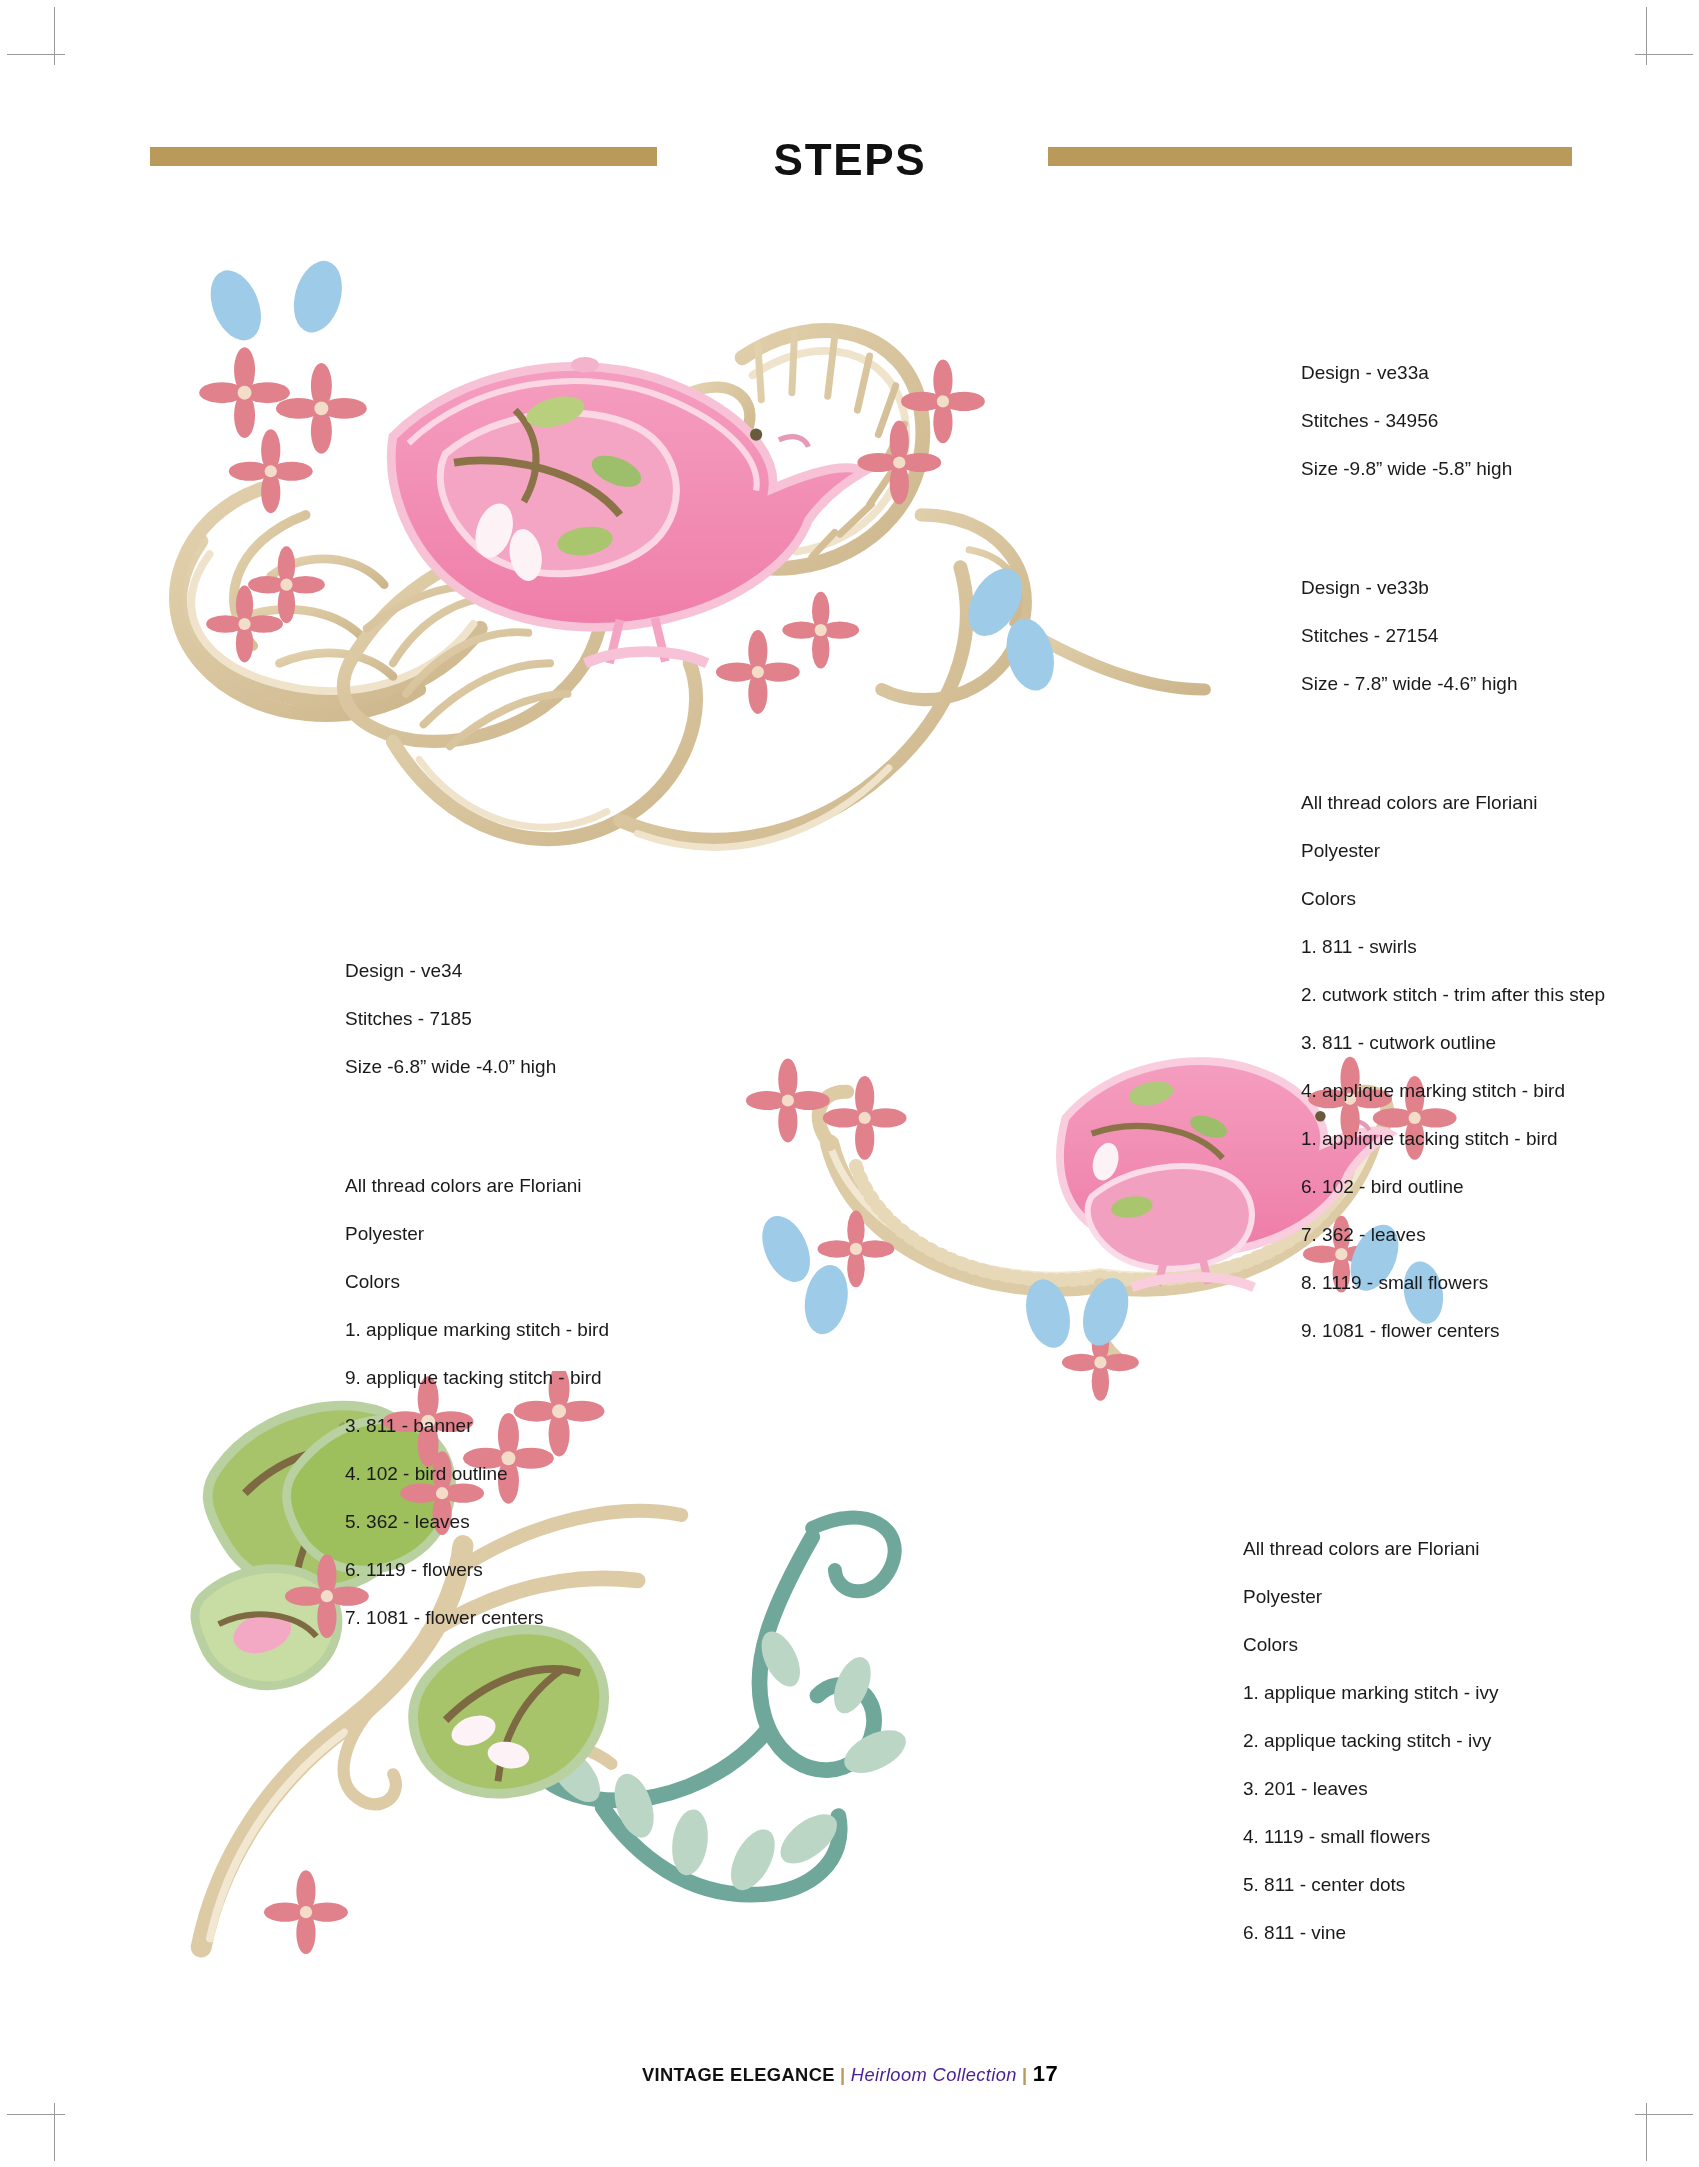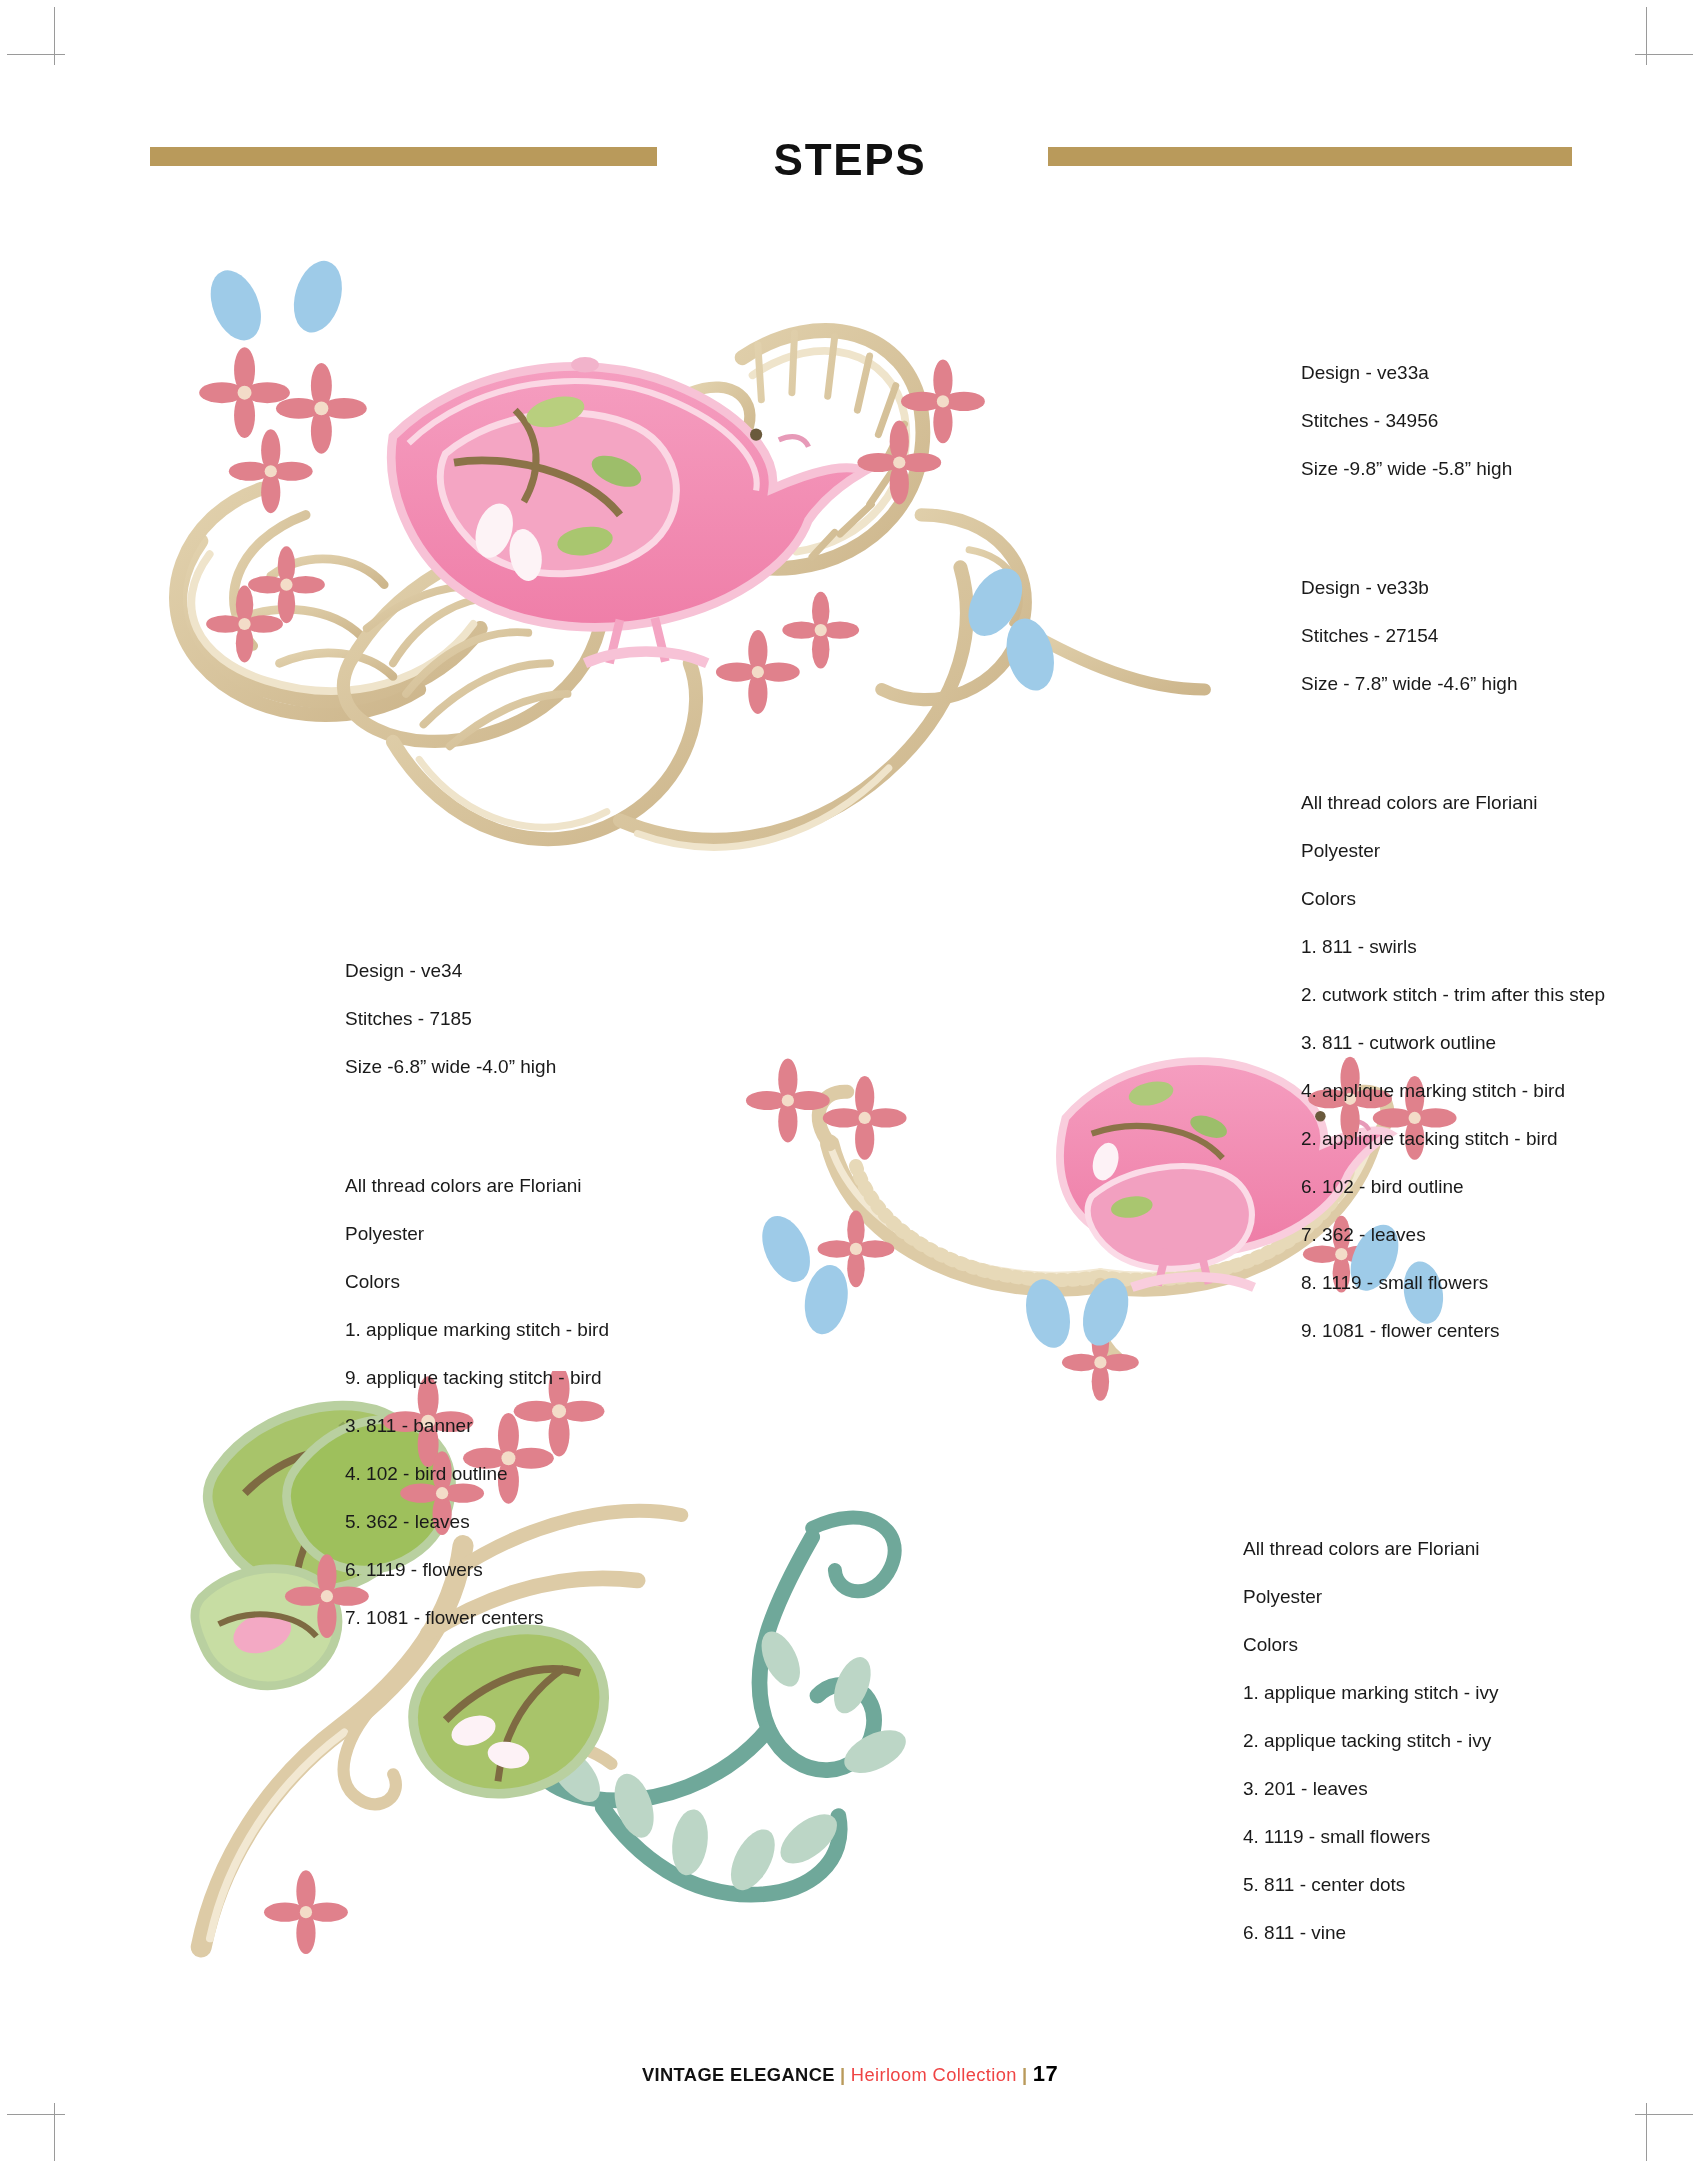--- a/index.html
+++ b/index.html
@@ -43,21 +43,21 @@
   .sec:last-child { margin-bottom:0; }
   .line { display:block; }
 
   
   .footer {
     position:absolute; left:0; top:2061px; width:1700px;
     text-align:center; font-size:18.3px; letter-spacing:0.4px;
   }
   .footer .b { font-weight:bold; color:#111; }
   .footer .sep { color:#b99a5b; font-weight:bold; padding:0 5.2px; }
-  .footer .it { color:#ef4444; }
+  .footer .it { font-style:italic; color:#4c1d95; }
   .footer .pg { font-weight:bold; font-size:22px; color:#000000; }
 
   
   .art { position:absolute; }
   .art svg { display:block; }
 </style>
 </head>
 <body>
 
 <div class="crop crop-tl-v"></div>
@@ -421,21 +421,21 @@
     <span class="line">Size - 7.8” wide -4.6” high</span>
   </div>
   <div class="sec">
     <span class="line">All thread colors are Floriani</span>
     <span class="line">Polyester</span>
     <span class="line">Colors</span>
     <span class="line">1. 811 - swirls</span>
     <span class="line">2. cutwork stitch - trim after this step</span>
     <span class="line">3. 811 - cutwork outline</span>
     <span class="line">4. applique marking stitch - bird</span>
-    <span class="line">2. applique tacking stitch - bird</span>
+    <span class="line">1. applique tacking stitch - bird</span>
     <span class="line">6. 102 - bird outline</span>
     <span class="line">7. 362 - leaves</span>
     <span class="line">8. 1119 - small flowers</span>
     <span class="line">9. 1081 - flower centers</span>
   </div>
 </div>
 
 <div class="txt blk-ve34">
   <div class="sec">
     <span class="line">Design - ve34</span>

